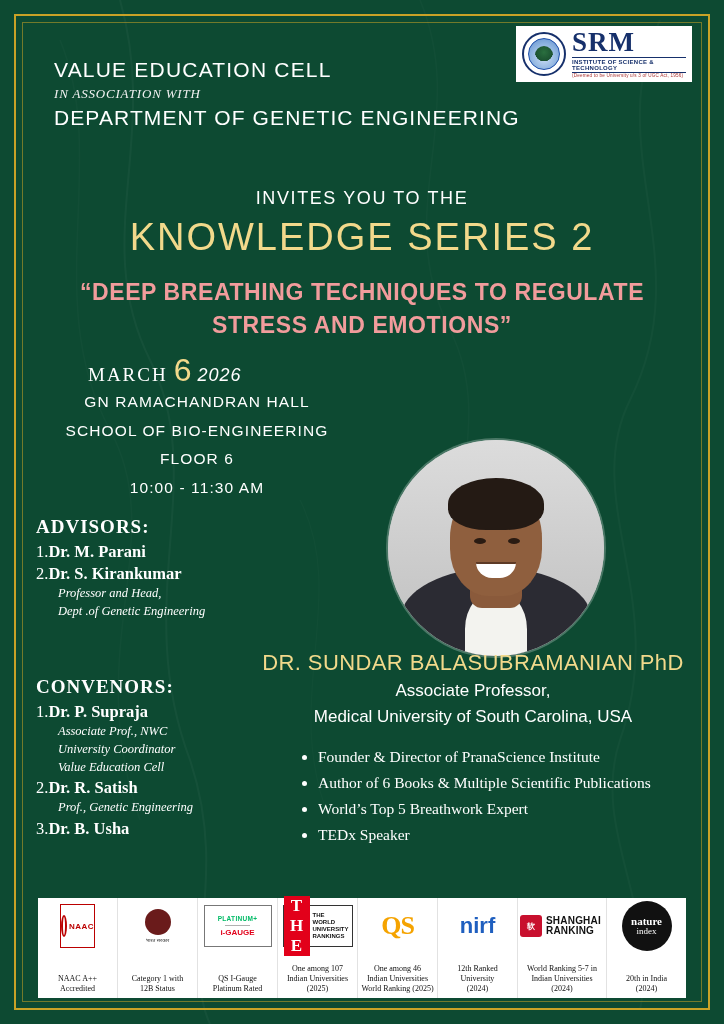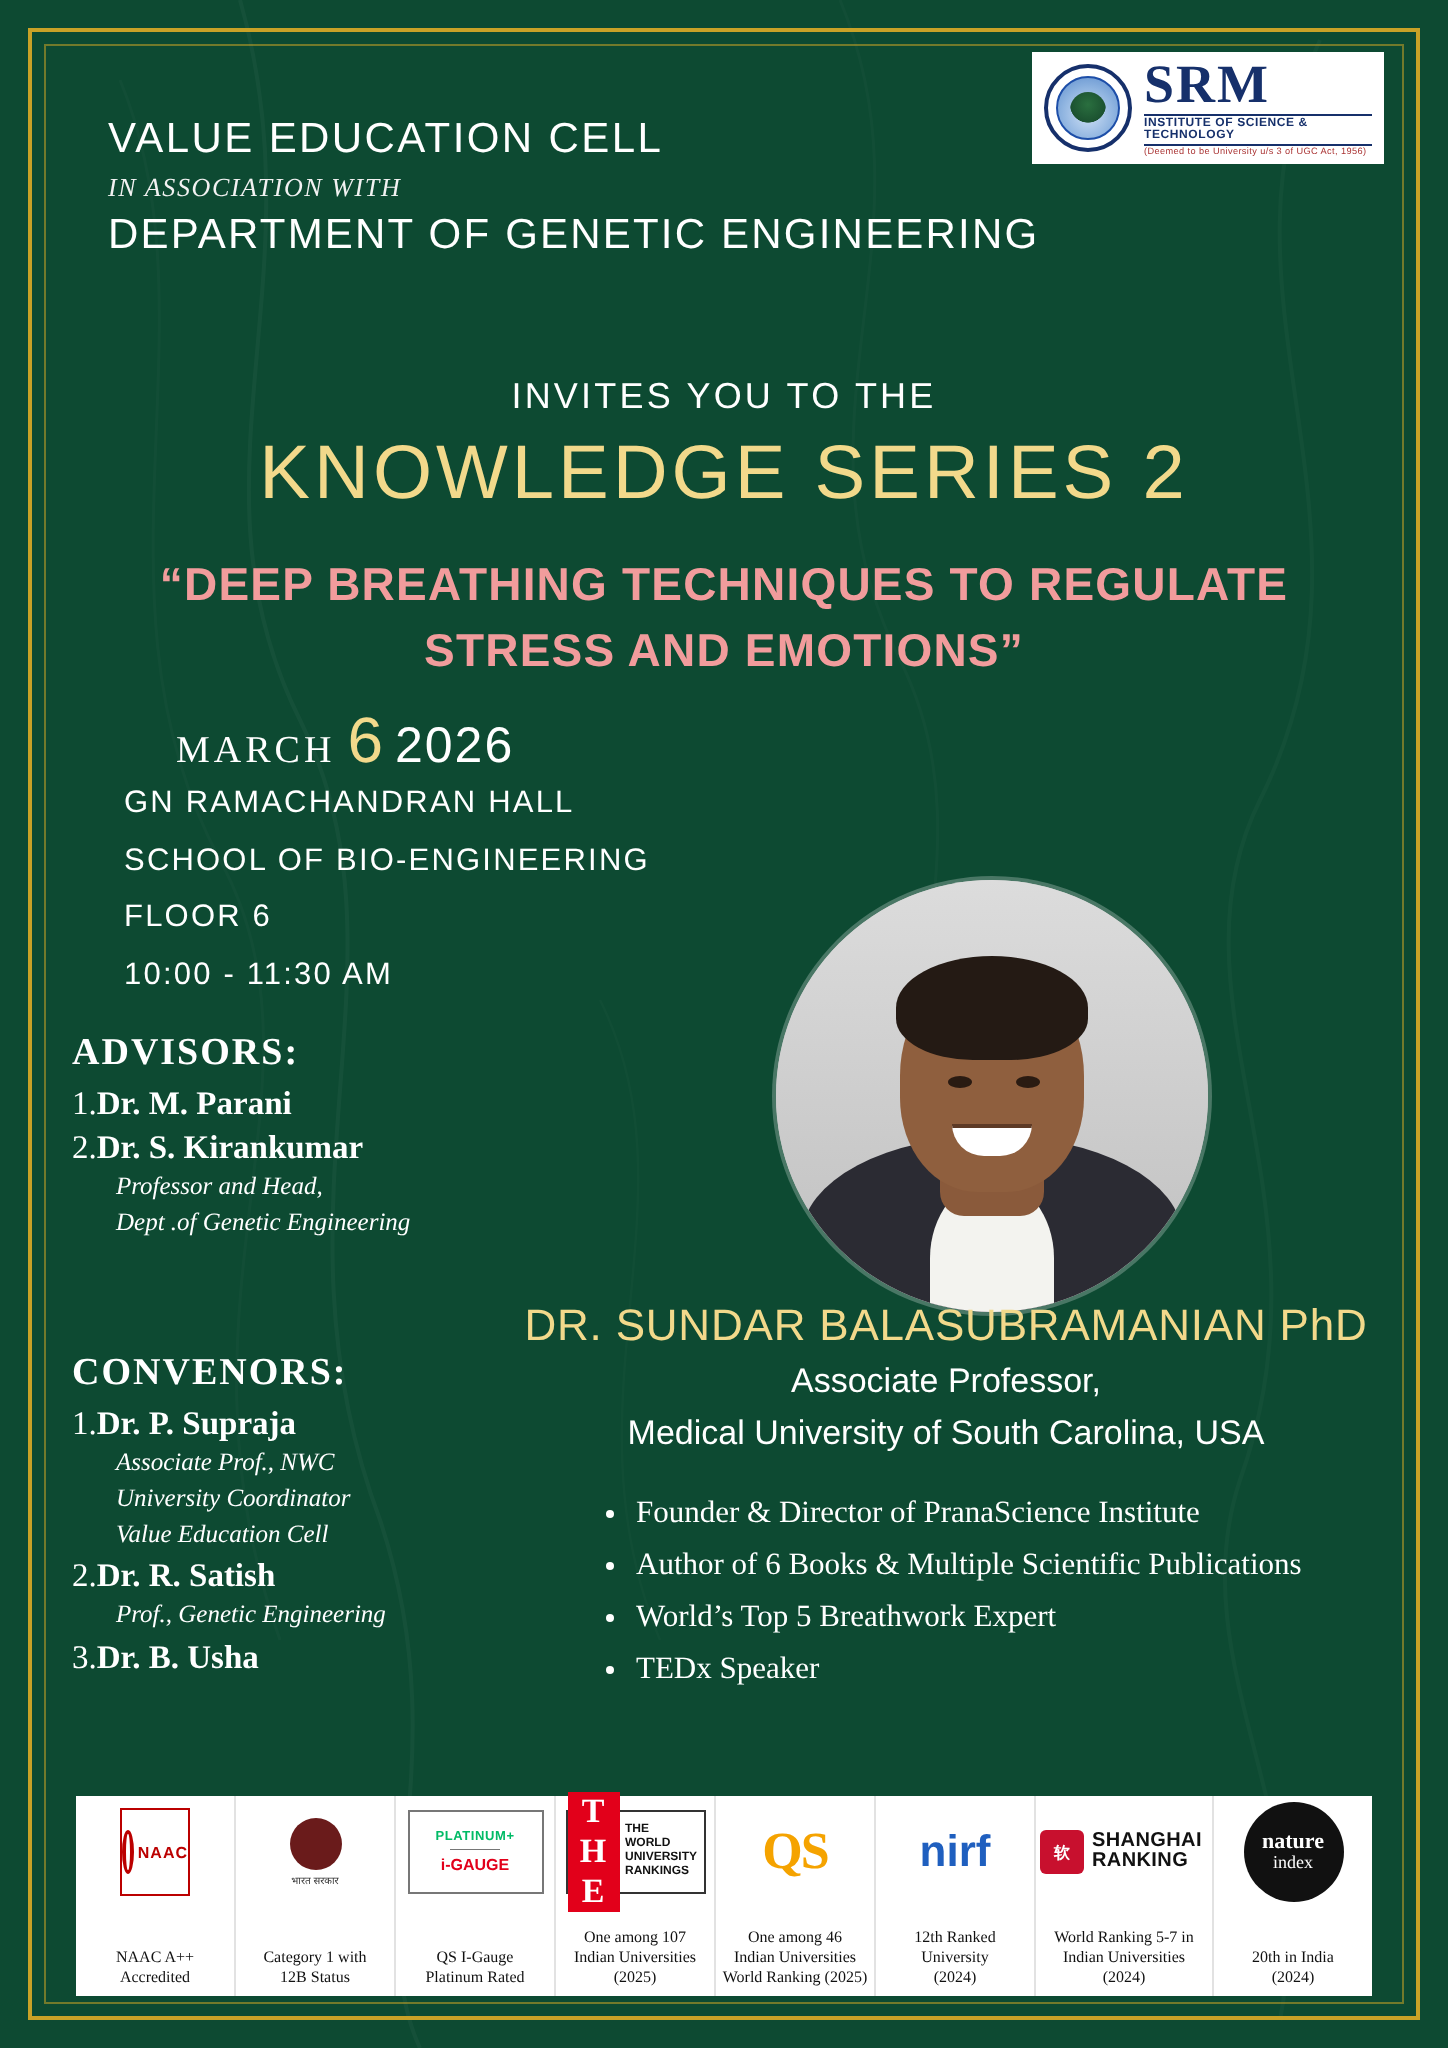--- a/index.html
+++ b/index.html
@@ -151,28 +151,30 @@
   }
   .datebox .day {
     color: #f2d98b;
     font-size: 32px;
     font-weight: 500;
     display: inline-block;
     padding: 0 6px;
     vertical-align: baseline;
   }
   .datebox .year {
-    font-size: 25px;
+    font-size: 18px;
     display: inline-block;
     vertical-align: baseline;
     letter-spacing: 1px;
+    font-style: italic;
   }
   .venue {
     position: absolute; left: 62px; top: 388px;
     width: 270px;
+    text-align: center;
     color: #ffffff;
     font-size: 15.5px;
     letter-spacing: 1.1px;
     line-height: 1.85;
   }
 
   
   .photo {
     position: absolute;
     left: 388px; top: 440px;

